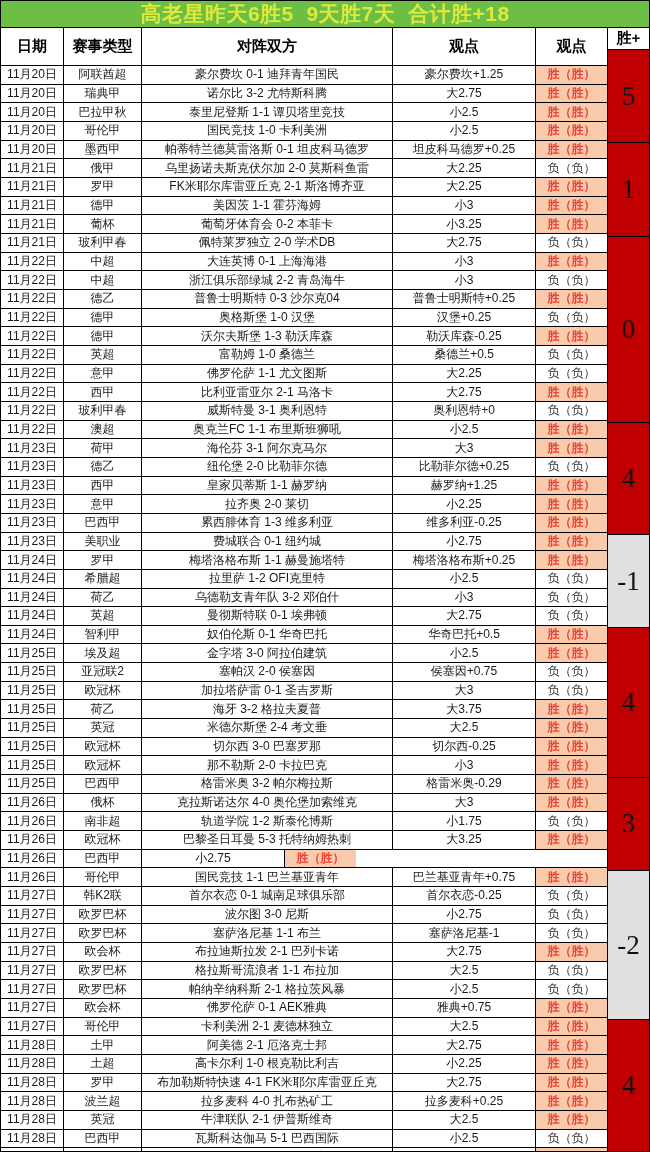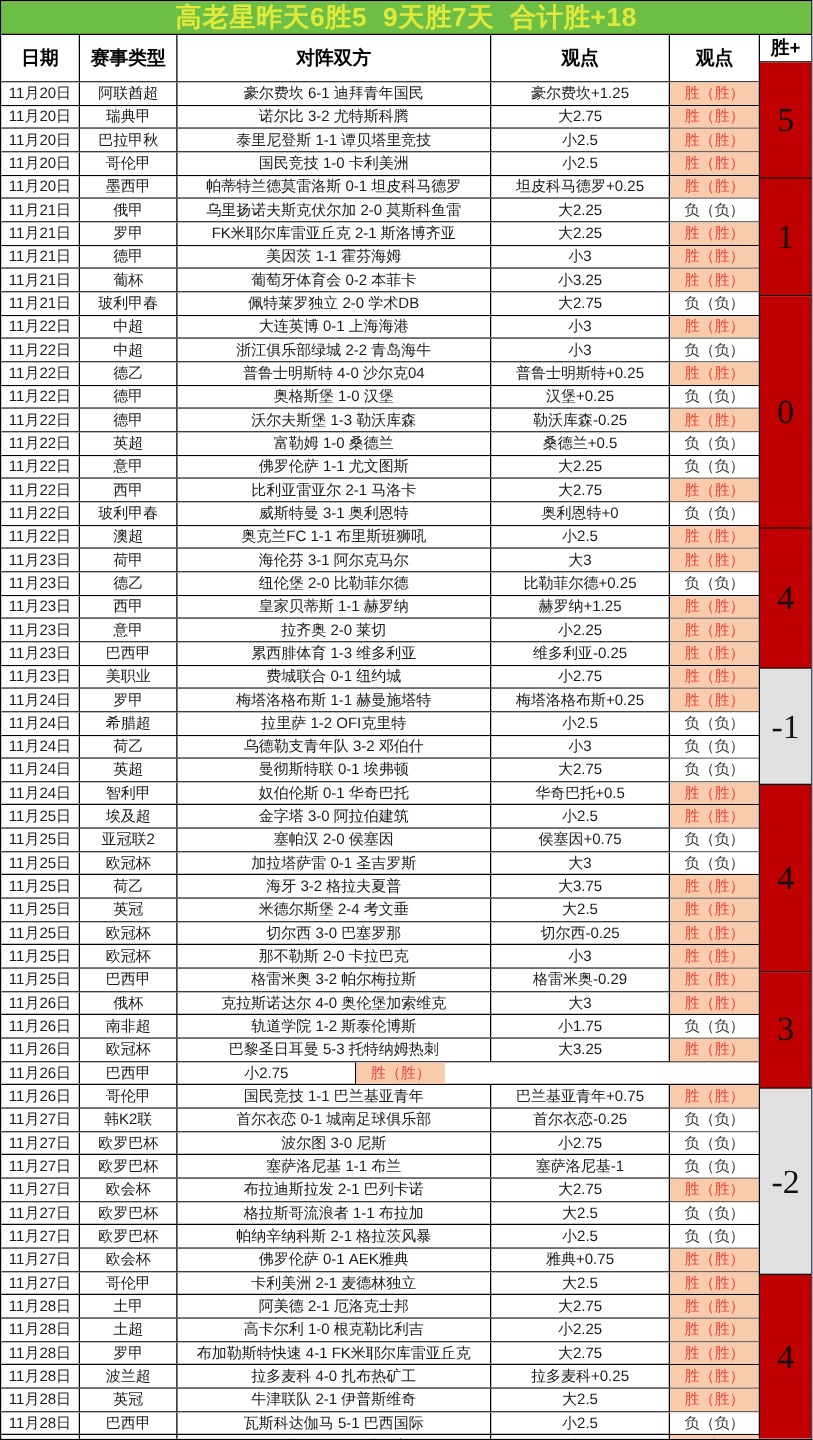--- a/index.html
+++ b/index.html
@@ -21,21 +21,21 @@
     white-space:nowrap;overflow:hidden;}
   .c-date{width:63px;}
   .c-league{width:78px;}
   .c-match{width:251px;}
   .c-view{width:143px;}
   .c-res{width:71px;border-right:none;}
   .tbody{height:1101px;display:grid;grid-auto-rows:1fr;}
   .trow{display:flex;box-sizing:border-box;border-bottom:1px solid #000;
     font-size:12px;color:#1a1a1a;background:#fff;}
   .trow:last-child{border-bottom:none;}
-  .out-w{background:#F8CBAD;color:#F04134;font-weight:normal;}
+  .out-w{background:#F8CBAD;color:#F04134;font-weight:bold;}
   .out-l{background:#fff;color:#333;}
   .out-p{background:#F8CBAD;color:#F04134;font-weight:bold;}
   .shengcol{
     position:absolute;top:27px;right:0;width:42px;height:1123px;
     box-sizing:border-box;border-left:1px solid #000;background:#fff;
   }
   .sheng-head{height:22px;box-sizing:border-box;border-bottom:1px solid #000;
     background:#fff;font-weight:bold;font-size:15px;color:#000;
     display:flex;align-items:center;justify-content:center;}
   .sheng-groups{height:1101px;display:grid;}
@@ -58,21 +58,21 @@
     <div class="cell c-league">赛事类型</div>
     <div class="cell c-match">对阵双方</div>
     <div class="cell c-view">观点</div>
     <div class="cell c-res">观点</div>
   </div>
 
   <div class="tbody" id="tbody">
       <div class="trow">
     <div class="cell c-date">11月20日</div>
     <div class="cell c-league">阿联酋超</div>
-    <div class="cell c-match">豪尔费坎 6-1 迪拜青年国民</div>
+    <div class="cell c-match">豪尔费坎 0-1 迪拜青年国民</div>
     <div class="cell c-view">豪尔费坎+1.25</div>
     <div class="cell c-res out-w">胜（胜）</div>
   </div>
       <div class="trow">
     <div class="cell c-date">11月20日</div>
     <div class="cell c-league">瑞典甲</div>
     <div class="cell c-match">诺尔比 3-2 尤特斯科腾</div>
     <div class="cell c-view">大2.75</div>
     <div class="cell c-res out-w">胜（胜）</div>
   </div>
@@ -142,21 +142,21 @@
       <div class="trow">
     <div class="cell c-date">11月22日</div>
     <div class="cell c-league">中超</div>
     <div class="cell c-match">浙江俱乐部绿城 2-2 青岛海牛</div>
     <div class="cell c-view">小3</div>
     <div class="cell c-res out-l">负（负）</div>
   </div>
       <div class="trow">
     <div class="cell c-date">11月22日</div>
     <div class="cell c-league">德乙</div>
-    <div class="cell c-match">普鲁士明斯特 4-0 沙尔克04</div>
+    <div class="cell c-match">普鲁士明斯特 0-3 沙尔克04</div>
     <div class="cell c-view">普鲁士明斯特+0.25</div>
     <div class="cell c-res out-w">胜（胜）</div>
   </div>
       <div class="trow">
     <div class="cell c-date">11月22日</div>
     <div class="cell c-league">德甲</div>
     <div class="cell c-match">奥格斯堡 1-0 汉堡</div>
     <div class="cell c-view">汉堡+0.25</div>
     <div class="cell c-res out-l">负（负）</div>
   </div>

